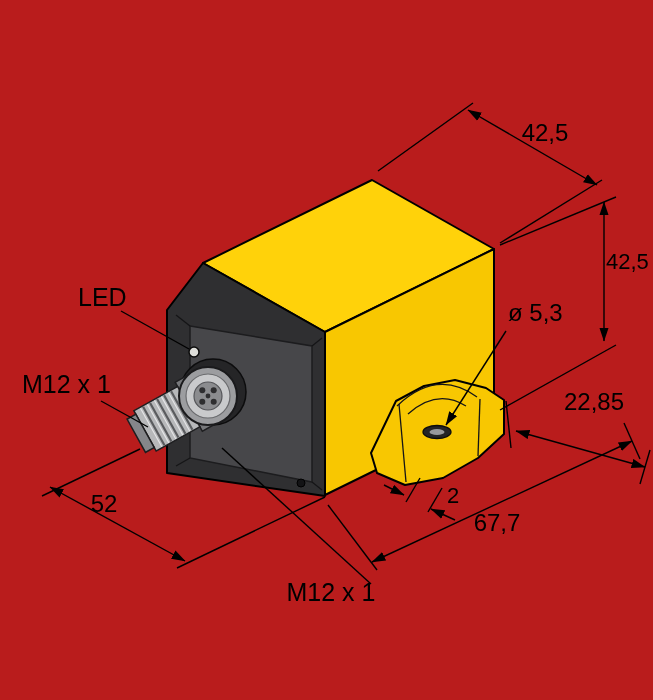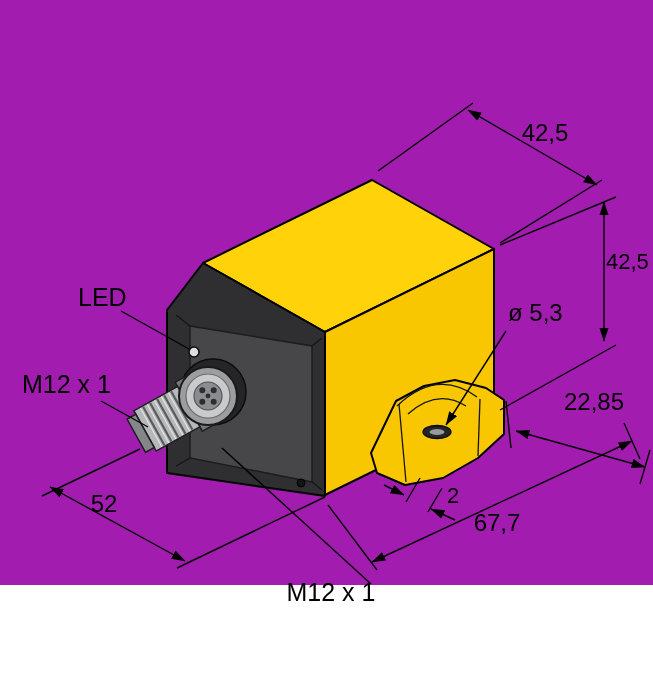--- a/index.html
+++ b/index.html
@@ -1,17 +1,17 @@
 <!DOCTYPE html>
 <html><head>
 <meta charset="utf-8">
 <style>
   html,body{margin:0;padding:0;background:#ffffff;}
   body{width:653px;height:700px;overflow:hidden;}
-  .stage{position:relative;width:653px;height:585px;background:#a21caf;text-align:center;}
+  .stage{position:relative;width:653px;height:700px;background:#b91c1c;text-align:center;}
   svg{display:block;}
   text{font-family:"Liberation Sans",sans-serif;fill:#000000;}
   .dim{stroke:#000000;stroke-width:1.4;fill:none;}
   .edge{stroke:#000000;stroke-width:2;stroke-linejoin:round;}
   .thin{stroke:#151517;stroke-width:1.3;fill:none;}
 </style>
 </head>
 <body>
 
 <div class="stage">

